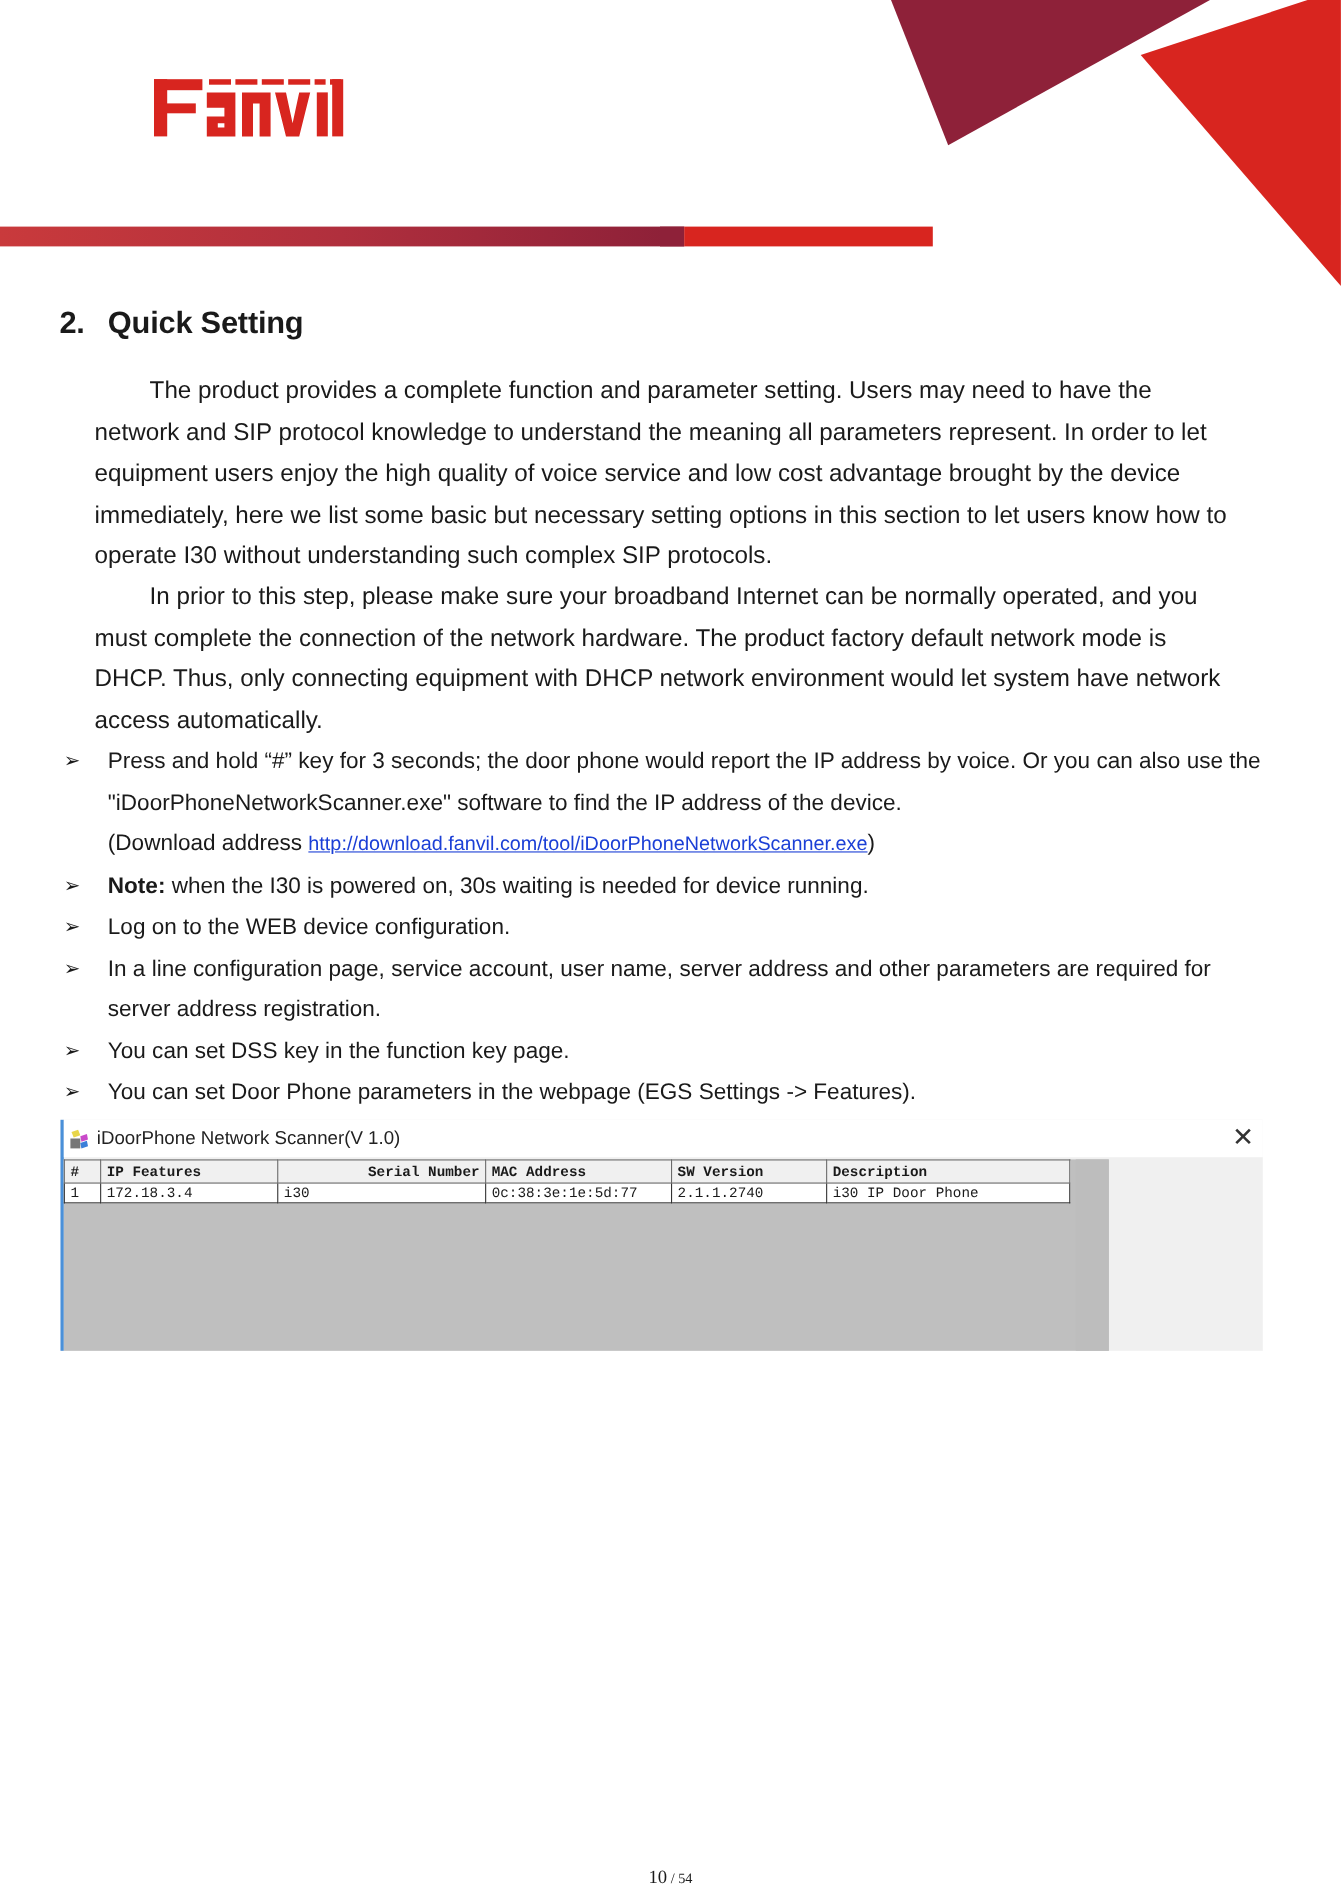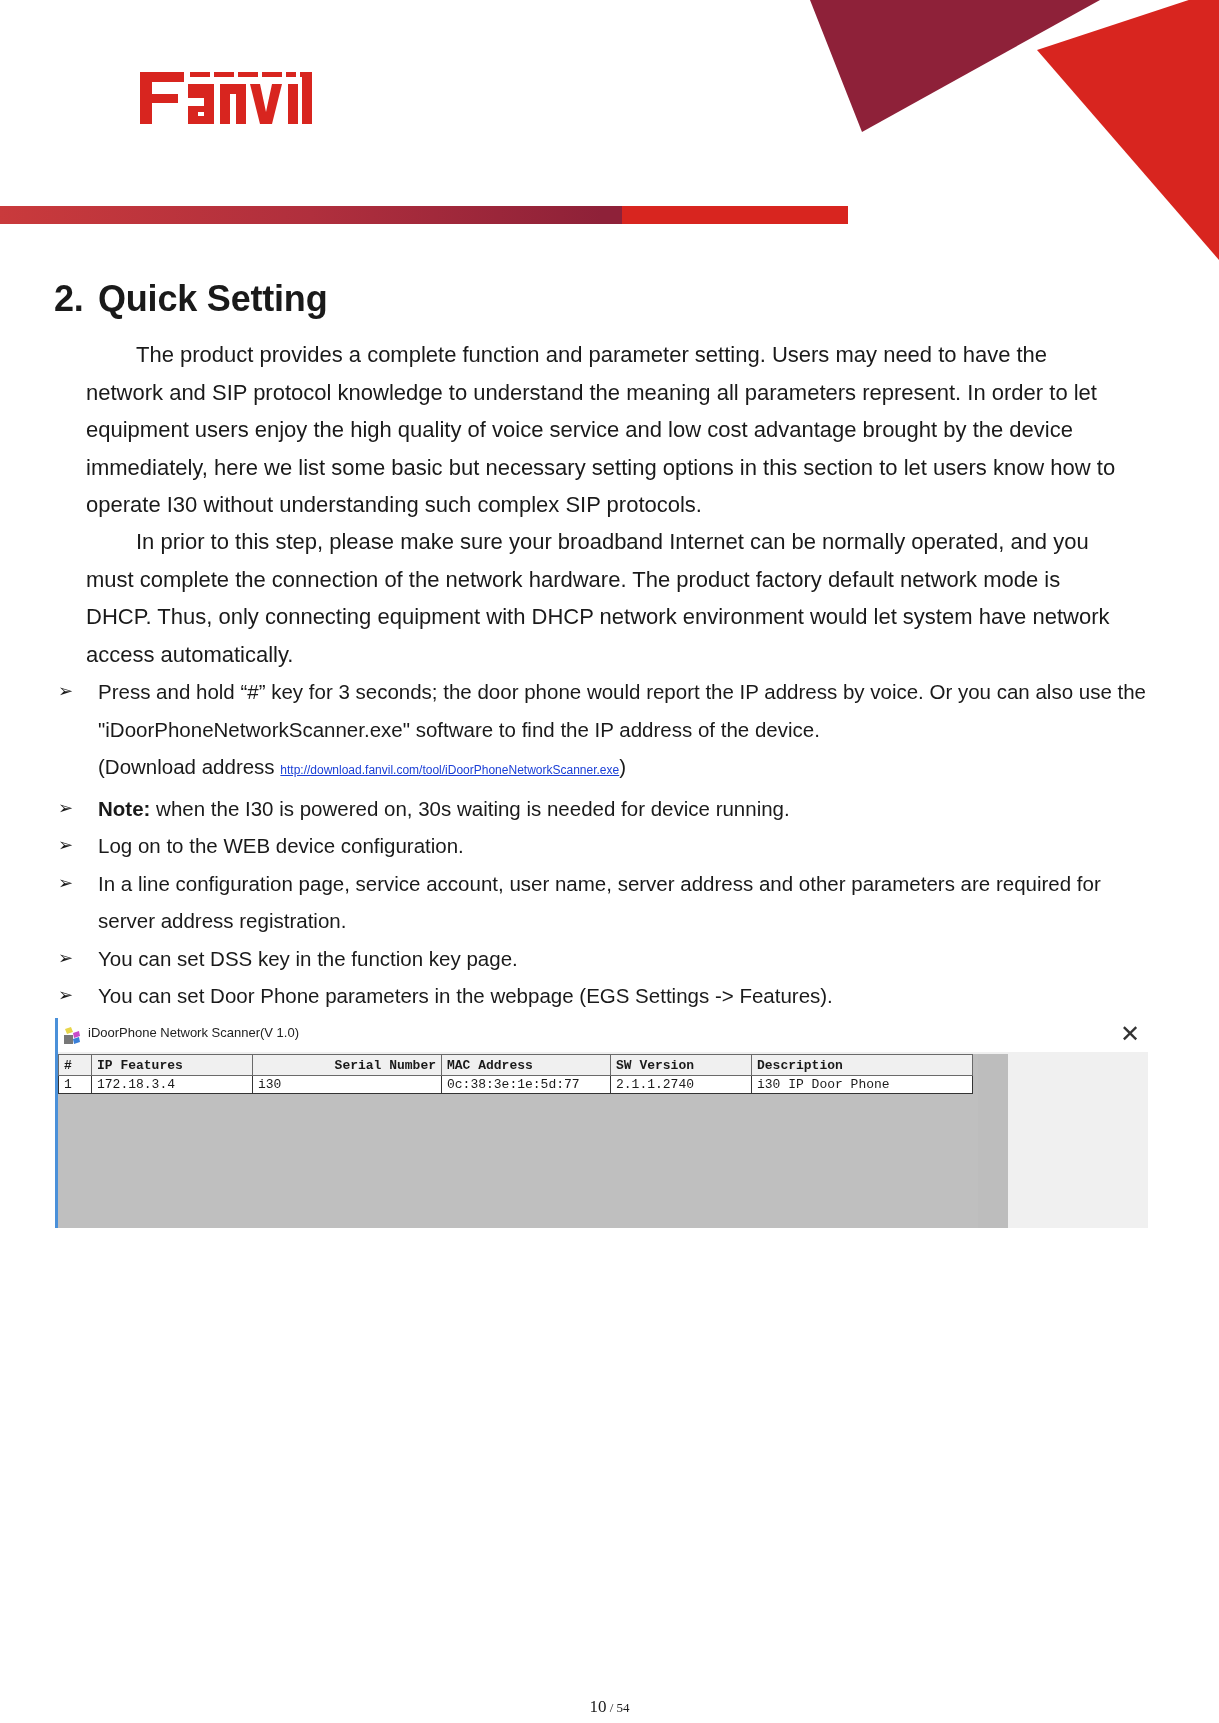--- a/index.html
+++ b/index.html
@@ -9,37 +9,37 @@
   
   .logo { position: absolute; left: 140px; top: 68px; width: 200px; height: 60px; }
   .shape-dark { position: absolute; left: 0; top: 0; width: 1219px; height: 260px; pointer-events: none; }
   .header-bar { position: absolute; left: 0; top: 206px; height: 18px; width: 848px; }
   .header-bar .grad { position: absolute; left: 0; top: 0; height: 18px; width: 622px;
       background: linear-gradient(90deg, #c93a3c 0%, #b02f3d 50%, #8c2038 100%); }
   .header-bar .seg-dark { position: absolute; left: 600px; top: 0; height: 18px; width: 22px; background: #8e2139; }
   .header-bar .seg-red { position: absolute; left: 622px; top: 0; height: 18px; width: 226px; background: #d8251f; }
 
   
-  .heading { position: absolute; left: 54px; top: 278px; font-size: 36px; font-weight: bold; letter-spacing: -0.2px; }
+  .heading { position: absolute; left: 54px; top: 278px; font-size: 28px; font-weight: bold; letter-spacing: -0.2px; }
   .heading .num { display: inline-block; width: 44px; }
   .para { position: absolute; left: 86px; width: 1040px; font-size: 22px; line-height: 37.5px; }
   .para .indent { display: inline-block; width: 50px; }
   .bullets { position: absolute; left: 58px; top: 673px; width: 1090px; font-size: 20.5px; line-height: 37.5px; }
   .bullet { display: flex; }
   .bullet .mark { width: 40px; flex: none; font-size: 18px; }
   .bullet .txt { flex: 1; }
-  .link { color: #1b3fd6; text-decoration: underline; font-size: 12px; }
+  .link { color: #1b3fd6; text-decoration: underline; font-size: 18px; }
   b { font-weight: bold; }
 
   
   .app { position: absolute; left: 55px; top: 1018px; width: 1090px; height: 210px; background: #f0f0f0;
          border-left: 3px solid #4a90d9; }
   .app-titlebar { position: absolute; left: 0; top: 0; right: 0; height: 34px; background: #ffffff; }
   .app-icon { position: absolute; left: 4px; top: 8px; width: 20px; height: 20px; }
-  .app-title { position: absolute; left: 30px; top: 7px; font-size: 13px; color: #222; }
+  .app-title { position: absolute; left: 30px; top: 7px; font-size: 17px; color: #222; }
   .app-close { position: absolute; right: 8px; top: 2px; font-size: 24px; color: #333; cursor: pointer; }
   .grid { position: absolute; left: 0; top: 36px; width: 950px; height: 174px; background: #bfbfbf; }
   .grid-scroll { position: absolute; left: 920px; top: 0; width: 30px; height: 174px; background: #bdbdbd; }
   .grid-table { position: absolute; left: 0; top: 0; border-collapse: collapse;
       font-family: "Liberation Mono", "DejaVu Sans Mono", monospace; font-size: 13px; background: #fff; }
   .grid-table th { background: #f0f0f0; font-weight: bold; text-align: left; padding: 1px 5px; height: 18px;
       border: 1px solid #6a6a6a; }
   .grid-table td { background: #fff; padding: 0 5px; height: 17px; border: 1px solid #333; }
   .side { position: absolute; left: 950px; top: 36px; width: 140px; height: 174px; background: #f0f0f0; }
   .refresh-btn { position: absolute; left: 22px; top: 50px; width: 94px; height: 114px; background: #f4f4f4;

